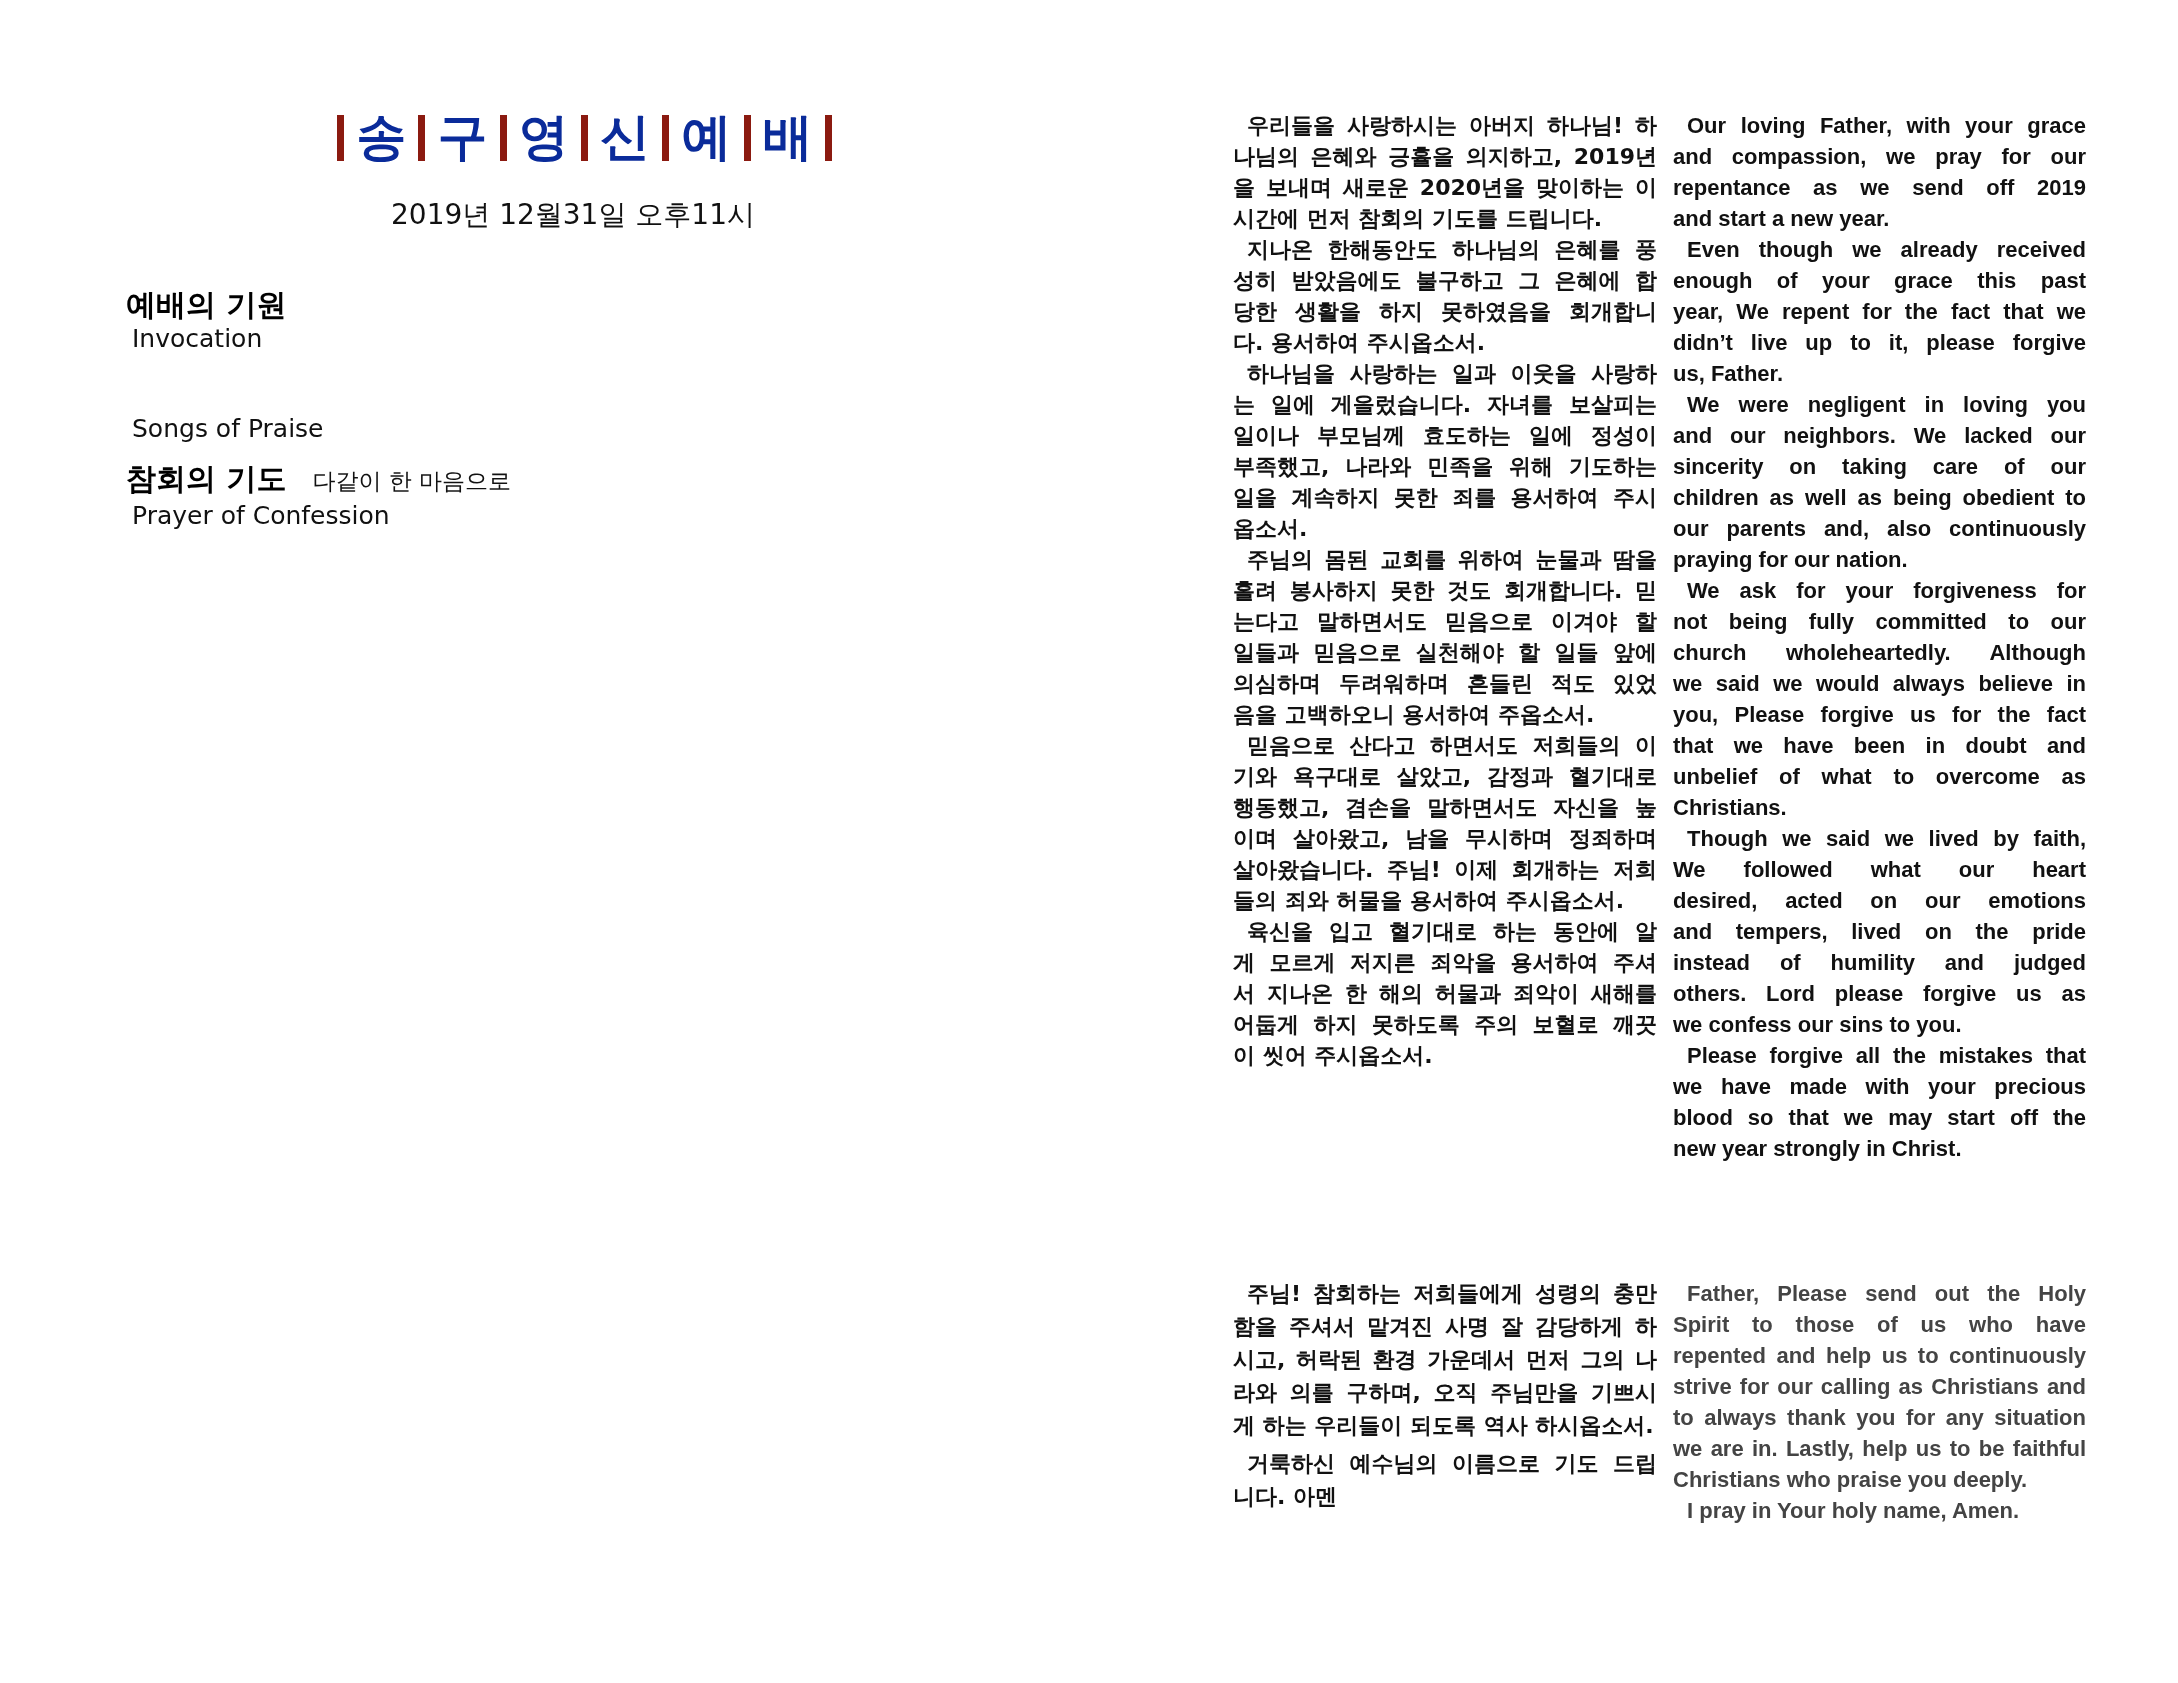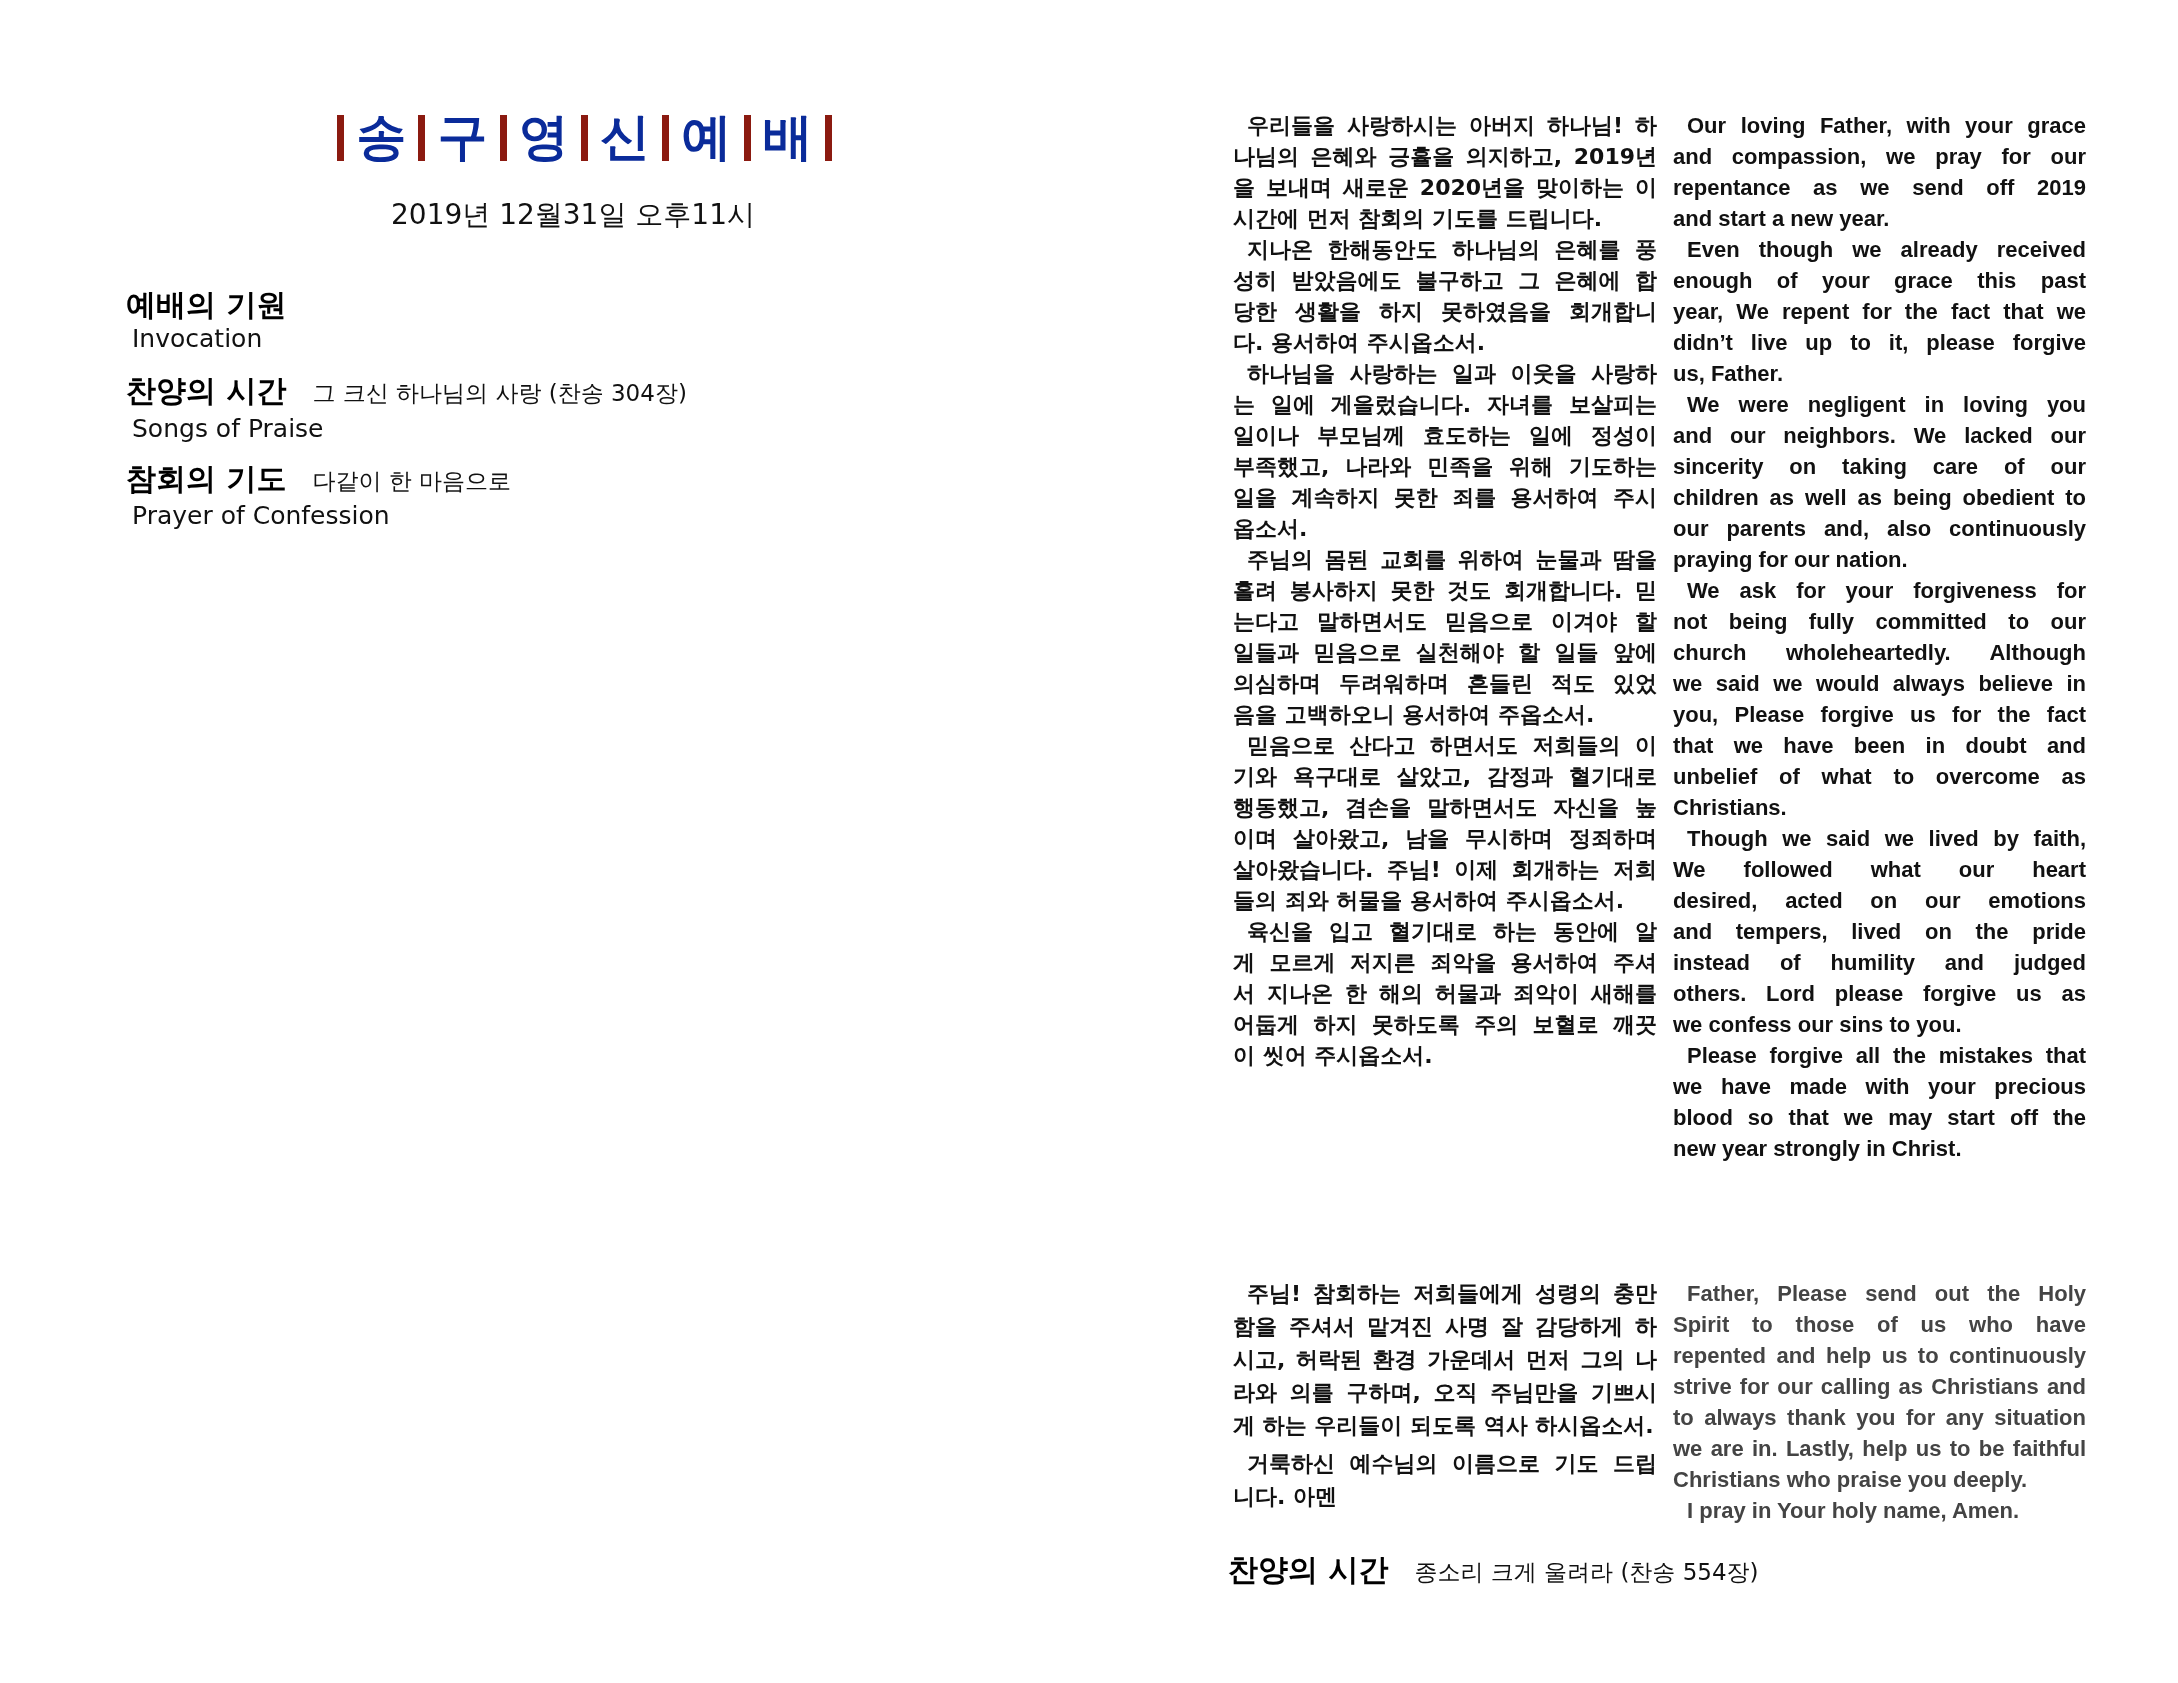--- a/index.html
+++ b/index.html
@@ -54,23 +54,20 @@
     <span class="ch">배</span>
     <span class="bar"></span>
   </div>
   <div class="date">2019년 12월31일 오후11시</div>
 
   <div class="agenda-item" style="top:285px;">
     <span class="agenda-head">예배의 기원</span>
   </div>
   <div class="agenda-en" style="top:324px;">Invocation</div>
 
-  <div class="agenda-item" style="top:371px;">
-    <span class="agenda-head">찬양의 시간</span><span class="agenda-sub">그 크신 하나님의 사랑 (찬송 304장)</span>
-  </div>
   <div class="agenda-en" style="top:414px;">Songs of Praise</div>
 
   <div class="agenda-item" style="top:459px;">
     <span class="agenda-head">참회의 기도</span><span class="agenda-sub">다같이 한 마음으로</span>
   </div>
   <div class="agenda-en" style="top:501px;">Prayer of Confession</div>
 
   <div class="col ko" style="top:110px;">
     <span class="ln ind">우리들을 사랑하시는 아버지 하나님! 하</span>
     <span class="ln">나님의 은혜와 긍휼을 의지하고, 2019년</span>
@@ -156,18 +153,15 @@
   <div class="col ko" style="top:1277px; line-height:33px;">
     <span class="ln ind" style="height:33px;">주님! 참회하는 저희들에게 성령의 충만</span>
     <span class="ln" style="height:33px;">함을 주셔서 맡겨진 사명 잘 감당하게 하</span>
     <span class="ln" style="height:33px;">시고, 허락된 환경 가운데서 먼저 그의 나</span>
     <span class="ln" style="height:33px;">라와 의를 구하며, 오직 주님만을 기쁘시</span>
     <span class="ln end" style="height:38px;">게 하는 우리들이 되도록 역사 하시옵소서.</span>
     <span class="ln ind" style="height:33px;">거룩하신 예수님의 이름으로 기도 드립</span>
     <span class="ln end" style="height:33px;">니다. 아멘</span>
   </div>
 
-  <div class="bottom-head">
-    <span class="agenda-head">찬양의 시간</span><span class="agenda-sub">종소리 크게 울려라 (찬송 554장)</span>
-  </div>
 
 </div>
 
 
 </body></html>

